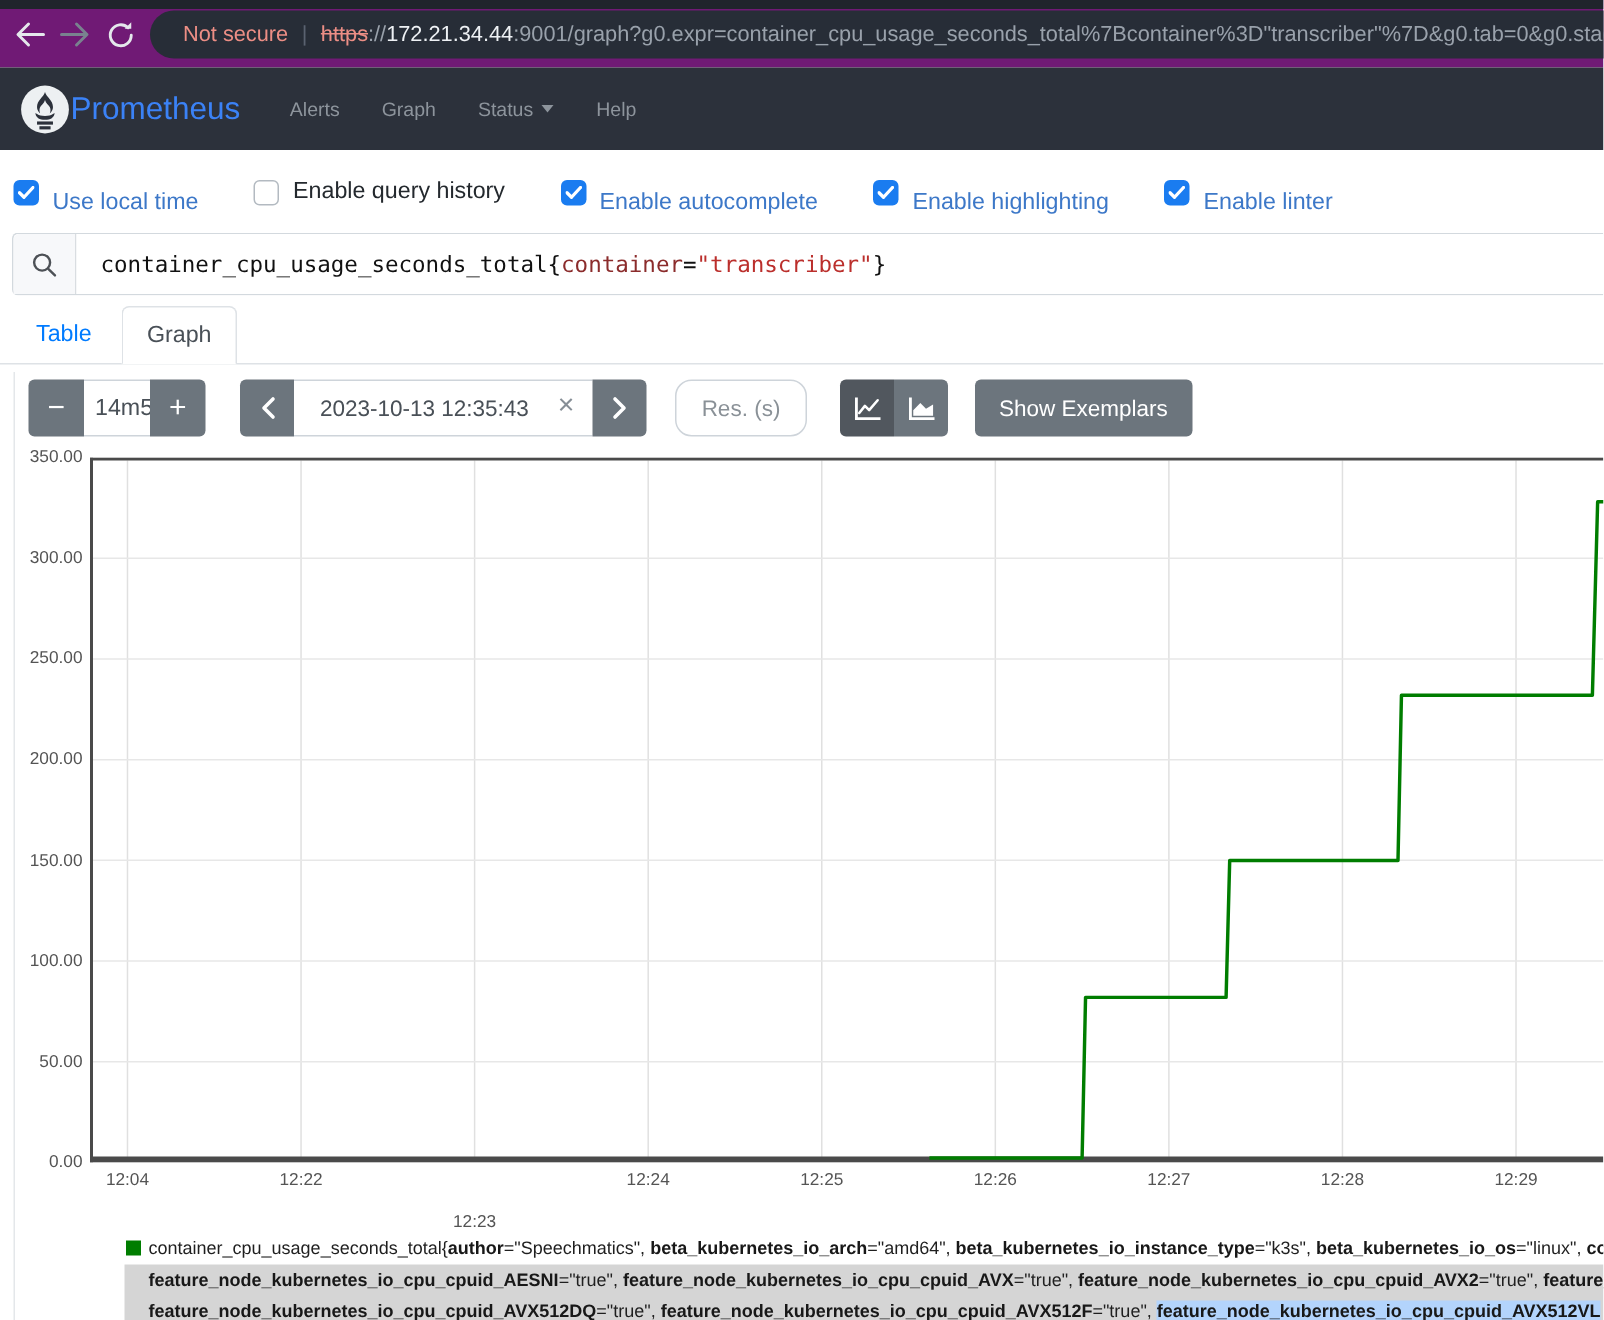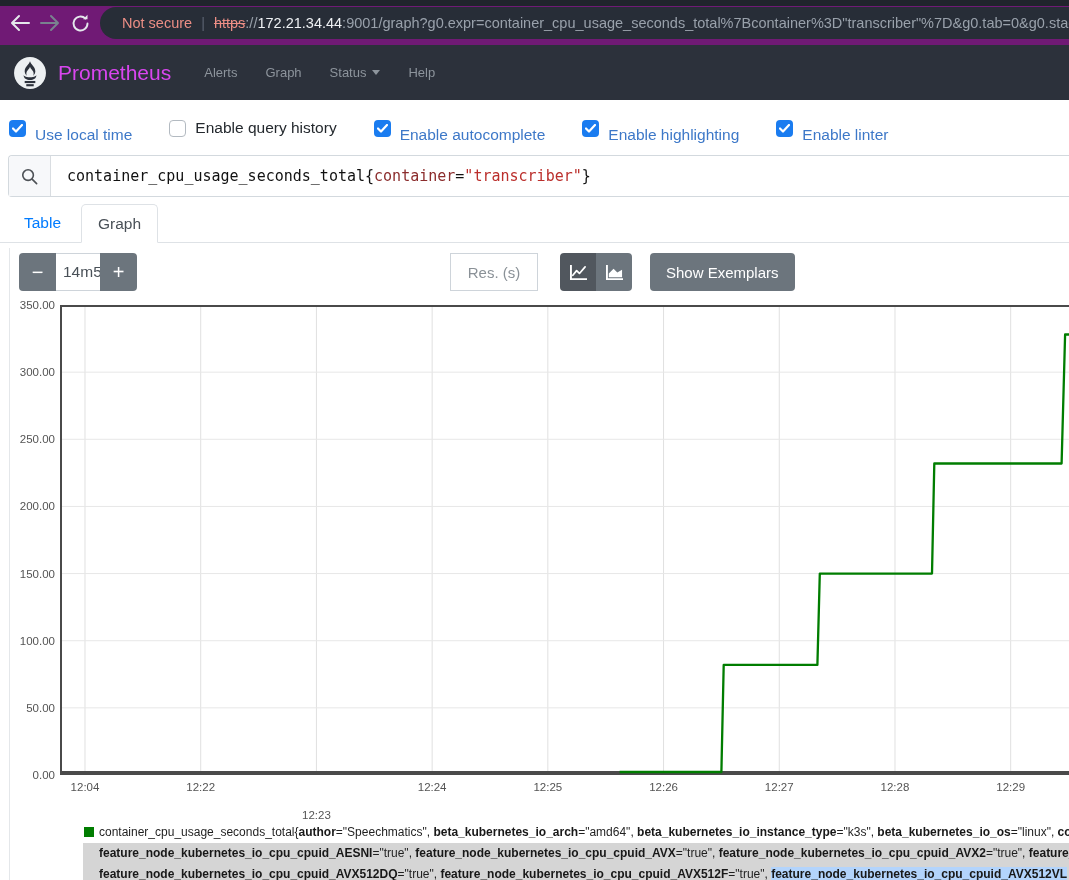--- a/index.html
+++ b/index.html
@@ -14,21 +14,21 @@
   .salmon { color:#ec8e85; }
   .url-dim { color:#99a1ab; }
   .url-host { color:#eef1f4; }
   .strike { text-decoration:line-through; }
   .url-sep { color:#5a6270; margin:0 9px; }
   #not-secure-label { margin-left:8px; }
 
   
   #prom-navbar { position:absolute; left:0; top:45px; width:1069px; height:55px; background:#2c313b; display:flex; align-items:center; }
   #prom-logo { margin-left:13px; width:34px; height:34px; }
-  #prom-brand { color:#d946ef; font-size:21px; margin-left:11px; }
+  #prom-brand { color:#3b82f6; font-size:21px; }
   .prom-link { color:#8d949c; font-size:13px; margin-left:28px; cursor:pointer; display:flex; align-items:center; }
   .caret-down { display:inline-block; width:0; height:0; margin-left:6px; border-left:4.5px solid transparent; border-right:4.5px solid transparent; border-top:5px solid #8d949c; }
 
   
   #options-row { position:absolute; left:9px; top:113px; height:30px; display:flex; align-items:center; }
   .opt { display:flex; align-items:center; margin-right:37px; font-size:15.5px; cursor:pointer; }
   .cbox { width:17px; height:17px; border-radius:4px; margin-right:9px; display:flex; align-items:center; justify-content:center; }
   .cbox.on { background:#1a7cf0; }
   .cbox.off { background:#fff; border:1px solid #b3bac1; }
   .opt-label-on { color:#3d78c8;margin-top:13px; }
@@ -57,21 +57,21 @@
   #dur-group { position:absolute; left:19px; top:0; height:38px; display:flex; }
   #dur-minus { width:37px; border-radius:4px 0 0 4px; font-size:20px; }
   #dur-input { width:44px; border:1px solid #ced4da; border-left:none; border-right:none; font-size:15.5px; color:#495057; padding-left:7px; font-family:inherit; }
   #dur-plus { width:37px; border-radius:0 4px 4px 0; font-size:20px; }
   #date-group { position:absolute; left:160px; top:0; height:38px; display:flex; }
   #date-prev { width:36px; border-radius:4px 0 0 4px; }
   #date-box { width:199px; border:1px solid #ced4da; border-left:none; border-right:none; background:#fff; display:flex; align-items:center; }
   #date-input { flex:1; border:none; outline:none; text-align:center; font-size:15px; color:#495057; font-family:inherit; width:140px; }
   #date-clear { color:#868e96; font-size:19px; padding:0 12px 2px 2px; cursor:pointer; }
   #date-next { width:36px; border-radius:0 4px 4px 0; }
-  #res-input { position:absolute; left:450px; top:0; width:88px; height:38px; border:1px solid #ced4da; border-radius:0; text-align:center; font-size:15px; font-family:inherit; color:#495057; }
+  #res-input { position:absolute; left:450px; top:0; width:88px; height:38px; border:1px solid #ced4da; border-radius:11px; text-align:center; font-size:15px; font-family:inherit; color:#495057; }
   #res-input::placeholder { color:#8a9197; }
   #charttype-group { position:absolute; left:560px; top:0; height:38px; display:flex; }
   #btn-line-chart { width:36px; border-radius:4px 0 0 4px; background:#51575e; }
   #btn-stacked-chart { width:36px; border-radius:0 4px 4px 0; }
   #btn-exemplars { position:absolute; left:650px; top:0; height:38px; padding:0 16px; border-radius:4px; font-size:15px; }
 
   
   #plot-box { position:absolute; left:60px; top:305px; width:1009px; height:470px; }
   .ytick { position:absolute; width:50px; left:5px; text-align:right; font-size:11.5px; color:#545454; line-height:14px; }
   .xtick { position:absolute; width:64px; text-align:center; top:780px; font-size:11.5px; color:#545454; line-height:14px; }
@@ -193,20 +193,36 @@
   <div id="tab-graph">Graph</div>
 </div>
 
 <div id="panel-border-left"></div>
 
 <div id="controls">
   <div id="dur-group">
     <button id="dur-minus" class="ctl-btn">−</button>
     <input id="dur-input" value="14m59s" style="">
     <button id="dur-plus" class="ctl-btn">+</button>
+  </div>
+  <div id="date-group">
+    <button id="date-prev" class="ctl-btn">
+      <svg width="11" height="16" viewBox="0 0 11 16">
+          <path d="M9 2 3 8l6 6" stroke="#fff" stroke-width="2.4" fill="none" stroke-linecap="round" stroke-linejoin="round"></path>
+        </svg>
+    </button>
+    <div id="date-box">
+      <input id="date-input" value="2023-10-13 12:35:43" style="">
+      <span id="date-clear">×</span>
+    </div>
+    <button id="date-next" class="ctl-btn">
+      <svg width="11" height="16" viewBox="0 0 11 16">
+          <path d="M2 2l6 6-6 6" stroke="#fff" stroke-width="2.4" fill="none" stroke-linecap="round" stroke-linejoin="round"></path>
+        </svg>
+    </button>
   </div>
   <input id="res-input" placeholder="Res. (s)" style="">
   <div id="charttype-group">
     <button id="btn-line-chart" class="ctl-btn">
       <svg width="19" height="17" viewBox="0 0 20 18">
           <path d="M2 1v15h17" stroke="#fff" stroke-width="2" fill="none"></path>
           <path d="M4 12l4-5 3 3 6-7" stroke="#fff" stroke-width="1.8" fill="none" stroke-linecap="round" stroke-linejoin="round"></path>
         </svg>
     </button>
     <button id="btn-stacked-chart" class="ctl-btn">

